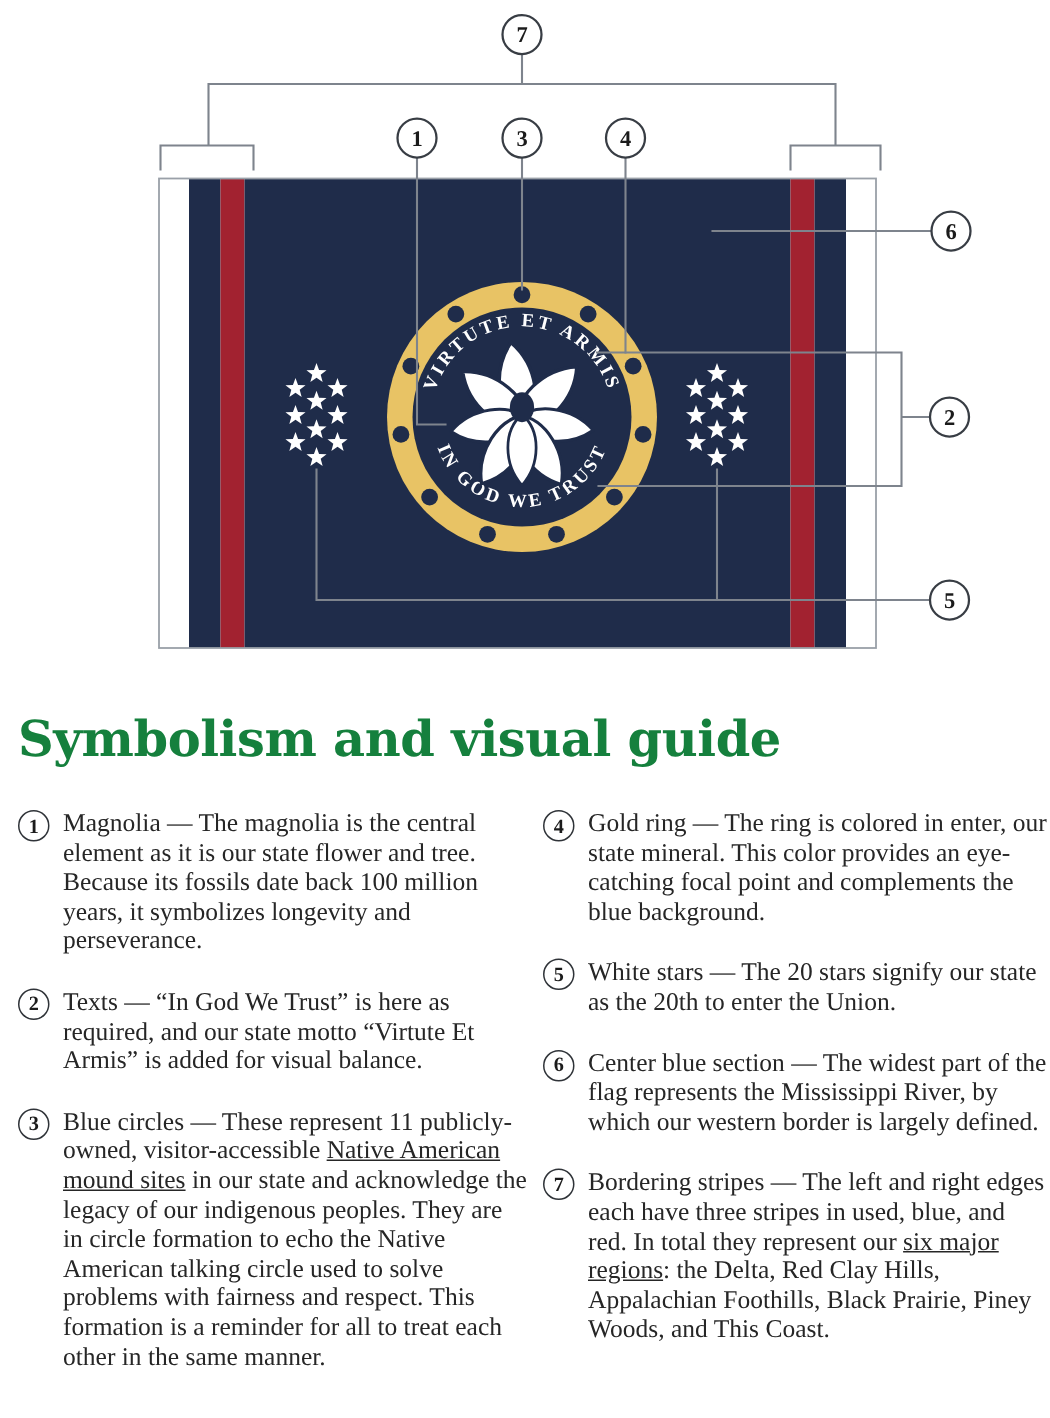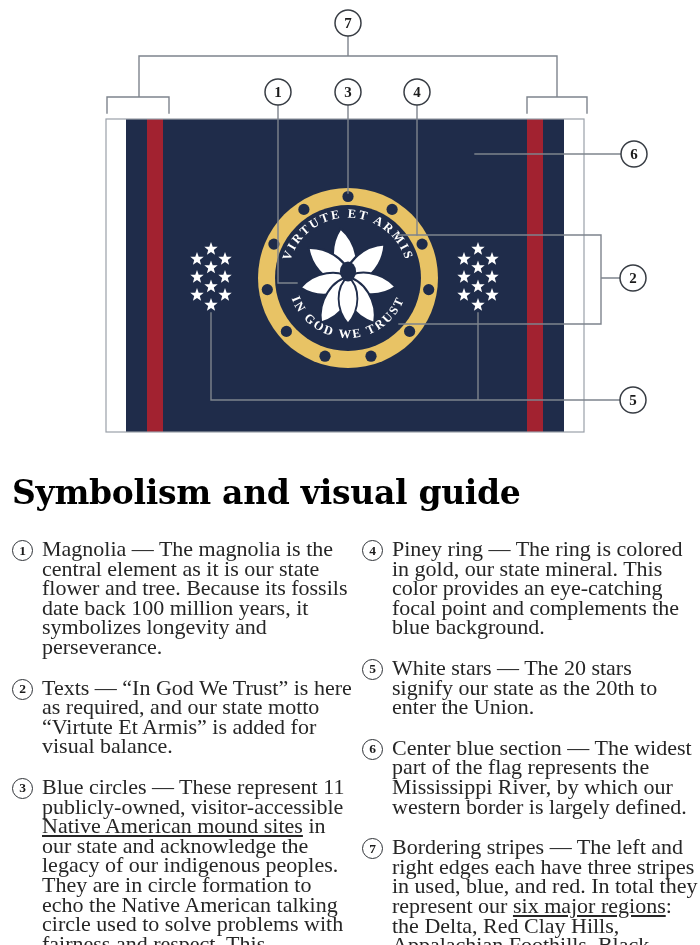--- a/index.html
+++ b/index.html
@@ -18,27 +18,27 @@
   .motto{font-family:"Liberation Serif",serif;font-weight:bold;font-size:12.5px;letter-spacing:2.2px;fill:#ffffff;}
 
   
   .ln{stroke:var(--line);stroke-width:1.4;fill:none;stroke-linecap:square;}
   .bubble{fill:#ffffff;stroke:#383d44;stroke-width:1.5;}
   .cnum{font-family:"Liberation Serif",serif;font-weight:bold;font-size:15px;fill:#1b1b1b;text-anchor:middle;}
 
   
   .guide{padding:0 6px 0 12px;}
   h1{font-family:"DejaVu Serif",serif;font-weight:800;font-size:33px;letter-spacing:-0.3px;
-     color:#000000;margin:13px 0 27px 0;}
+     color:#15803d;margin:13px 0 27px 0;}
   .cols{display:grid;grid-template-columns:340px 336px;column-gap:10px;}
   .item{display:flex;align-items:flex-start;margin-bottom:21px;}
   .num{flex:0 0 auto;width:21px;height:21px;border:1.4px solid #2f3338;border-radius:50%;
        box-sizing:border-box;display:inline-flex;align-items:center;justify-content:center;
        font-weight:bold;font-size:13.5px;color:#1b1b1b;margin-right:9px;margin-top:1px;}
-  .body{margin:0;font-size:22px;line-height:19.6px;color:var(--ink);}
+  .body{margin:0;font-size:17px;line-height:19.6px;color:var(--ink);}
   .u{color:var(--ink);text-decoration:underline;cursor:pointer;}
 </style>
 </head>
 <body>
 
 <svg width="700" height="460" viewBox="0 0 700 460">
   <defs>
     <path id="arcTop" d="M 287.6 278 A 60.4 60.4 0 0 1 408.4 278"></path>
     <path id="arcBottom" d="M 288 278 A 60 60 0 0 0 408 278"></path>
   </defs>
@@ -171,21 +171,21 @@
       </div>
       <div class="item">
         <span class="num">3</span>
         <p class="body"><span>Blue circles — These represent 11 publicly-owned, visitor-accessible </span><a class="u">Native American mound sites</a><span> in our state and acknowledge the legacy of our indigenous peoples. They are in circle formation to echo the Native American talking circle used to solve problems with fairness and respect. This formation is a reminder for all to treat each other in the same manner.</span></p>
       </div>
     </div>
 
     <div class="col">
       <div class="item">
         <span class="num">4</span>
-        <p class="body"><span>Piney ring — The ring is colored in gold, our state mineral. This color provides an eye-catching focal point and complements the blue background.</span></p>
+        <p class="body"><span>Gold ring — The ring is colored in enter, our state mineral. This color provides an eye-catching focal point and complements the blue background.</span></p>
       </div>
       <div class="item">
         <span class="num">5</span>
         <p class="body"><span>White stars — The 20 stars signify our state as the 20th to enter the Union.</span></p>
       </div>
       <div class="item">
         <span class="num">6</span>
         <p class="body"><span>Center blue section — The widest part of the flag represents the Mississippi River, by which our western border is largely defined.</span></p>
       </div>
       <div class="item">

